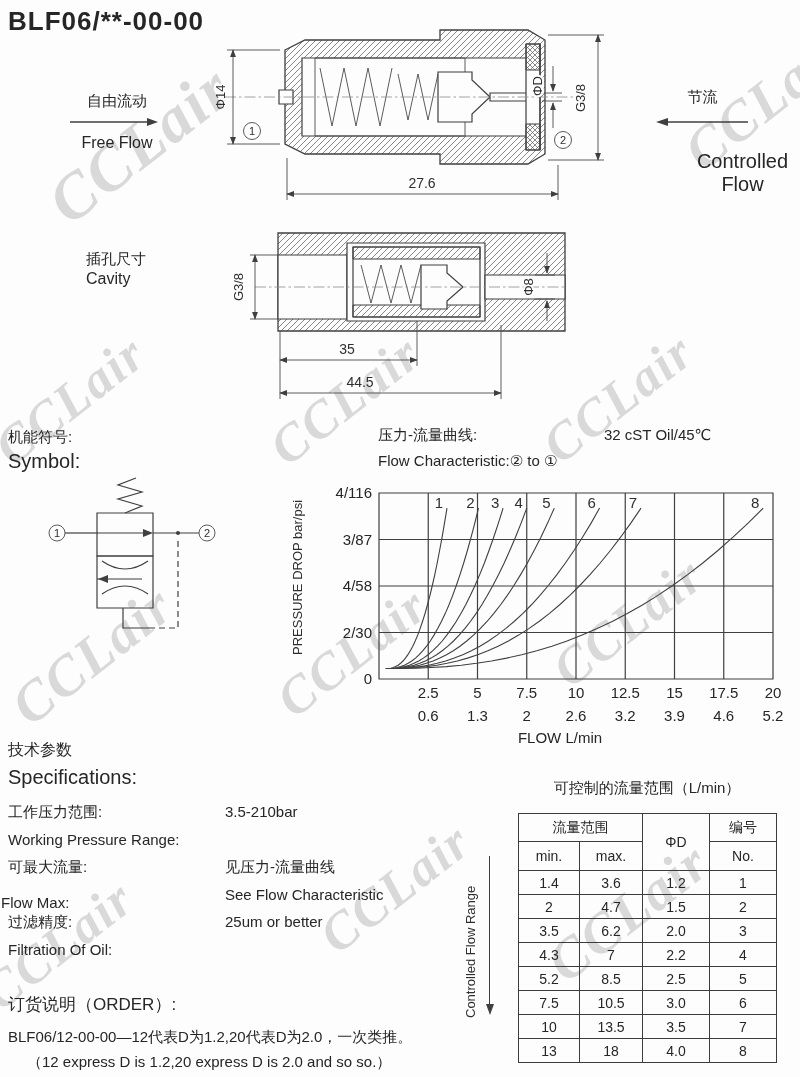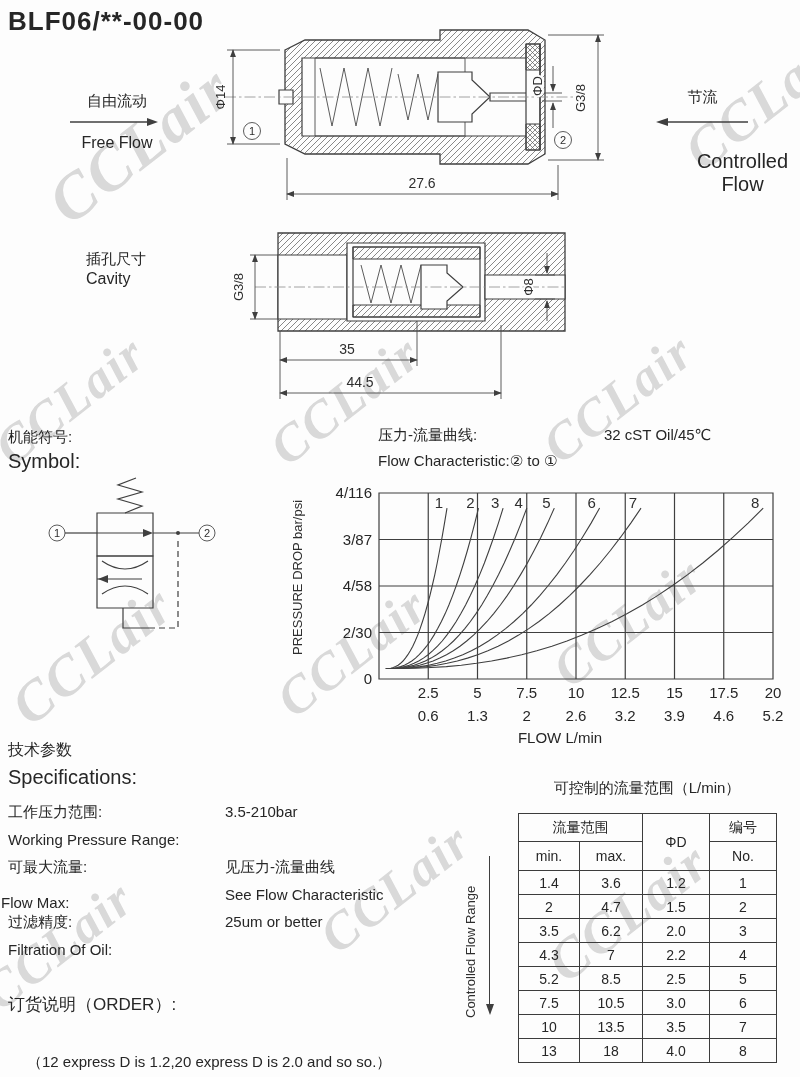--- a/index.html
+++ b/index.html
@@ -306,20 +306,21 @@
         <tr style="height: 24px;">
           <td>13</td>
           <td>18</td>
           <td>4.0</td>
           <td>8</td>
         </tr>
       </tbody>
   </table>
 
   <div class="abs z" style="left:8px;top:993px;font-size:17px;">订货说明（ORDER）:</div>
+  <div class="abs z" style="left:8px;top:1028px;font-size:15px;">BLF06/12-00-00—12代表D为1.2,20代表D为2.0，一次类推。</div>
   <div class="abs z" style="left:8px;top:1053px;font-size:15px;margin-left:19px;">（12 express D is 1.2,20 express D is 2.0 and so so.）</div>
 
 <div class="wm" style="left: 140px; top: 145px; font-size: 64px;">CCLair</div>
     <div class="wm" style="left: 765px; top: 100px; font-size: 56px;">CCLair</div>
     <div class="wm" style="left: 70px; top: 400px; font-size: 52px;">CCLair</div>
     <div class="wm" style="left: 345px; top: 400px; font-size: 52px;">CCLair</div>
     <div class="wm" style="left: 618px; top: 398px; font-size: 52px;">CCLair</div>
     <div class="wm" style="left: 92px; top: 655px; font-size: 56px;">CCLair</div>
     <div class="wm" style="left: 352px; top: 652px; font-size: 52px;">CCLair</div>
     <div class="wm" style="left: 628px; top: 622px; font-size: 52px;">CCLair</div>

